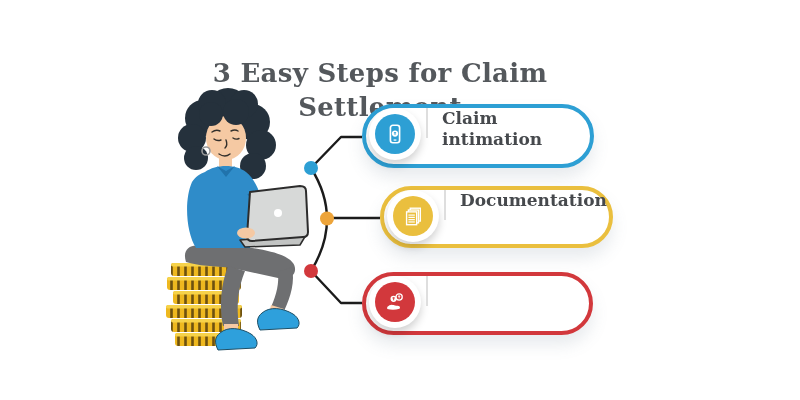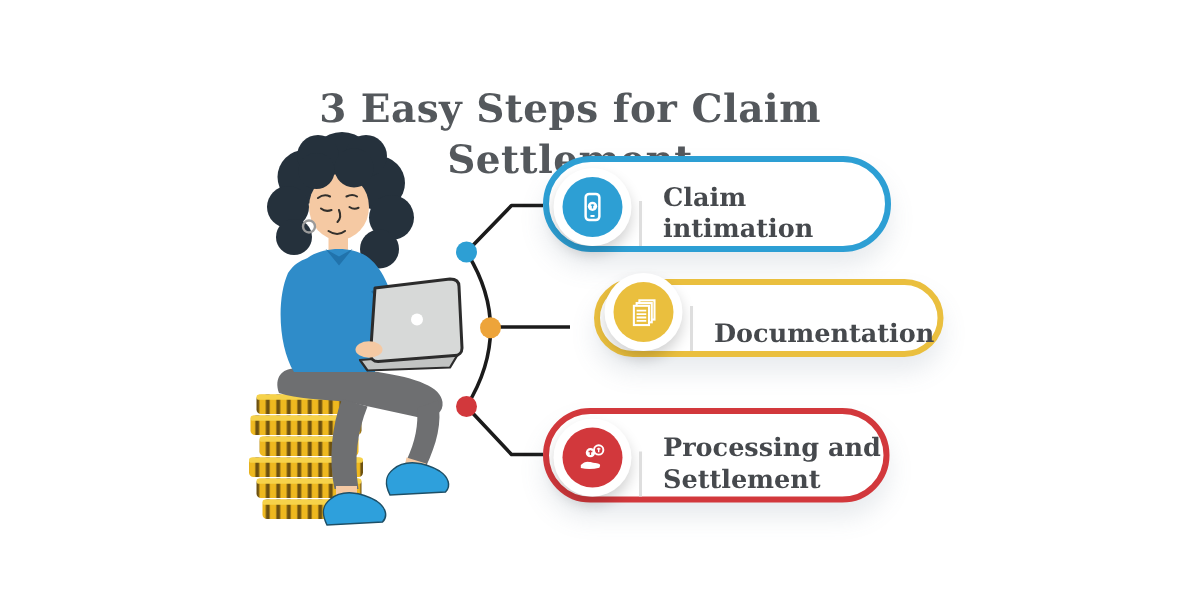--- a/index.html
+++ b/index.html
@@ -7,27 +7,27 @@
     width:800px;height:400px;background:#ffffff;overflow:hidden;position:relative;
     font-family:"DejaVu Serif","Liberation Serif",serif;
   }
   .canvas{position:absolute;inset:0;width:800px;height:400px;}
   .title{
     position:absolute;left:150px;top:56px;width:460px;text-align:center;
     font-size:26px;font-weight:700;color:#54585c;letter-spacing:.3px;line-height:34px;
   }
   .illustration-svg{position:absolute;left:0;top:0;}
   .step{
-    position:absolute;display:flex;align-items:flex-end;
+    position:absolute;display:flex;align-items:flex-start;
     background:#ffffff;border:4px solid var(--c,#999);border-radius:40px;
     box-shadow:0 10px 16px rgba(100,120,140,.15);
     box-sizing:border-box;
   }
   .step-1{left:362px;top:104px;width:232px;height:64px;}
-  .step-2{left:396px;top:186px;width:233px;height:52px;}
+  .step-2{left:380px;top:186px;width:233px;height:62px;}
   .step-3{left:362px;top:272px;width:231px;height:63px;}
   .icon-wrap{
     width:52px;height:52px;border-radius:50%;background:#fff;
     box-shadow:0 5px 9px rgba(0,0,0,.18);
     display:flex;align-items:center;justify-content:center;
     margin-left:3px;flex:0 0 auto;
   }
   .icon-circle{
     width:40px;height:40px;border-radius:50%;background:var(--c,#999);
     display:flex;align-items:center;justify-content:center;
@@ -183,19 +183,15 @@
           <circle cx="10.5" cy="8.5" r="3.4" fill="#fff"></circle>
           <path d="M10.5,6.8 v3.4 M9.1,7.6 h2.8" stroke="var(--c)" stroke-width="1" fill="none"></path>
           <circle cx="16.5" cy="6.5" r="3.4" style="fill:var(--c)" stroke="#fff" stroke-width="1.4"></circle>
           <path d="M16.5,4.9 v3.2 M15.2,5.7 h2.6" stroke="#fff" stroke-width="1" fill="none"></path>
           <path d="M3.5,17.5 q3,-3.2 7,-2.2 l5.5,1.1 q2,.5 1.4,2 l-.4,1 q-7,1.8 -13.5,.2 Z" fill="#fff"></path>
           <path d="M9,14.5 l5,.9" stroke="var(--c)" stroke-width="1" fill="none"></path>
         </svg>
       </div>
     </div>
     <div class="divider"></div>
-    <div class="step-label">
-      <span>Processing and</span><br>
-      <span>Settlement</span>
-    </div>
   </div>
 
 </div>
 
 </body></html>

